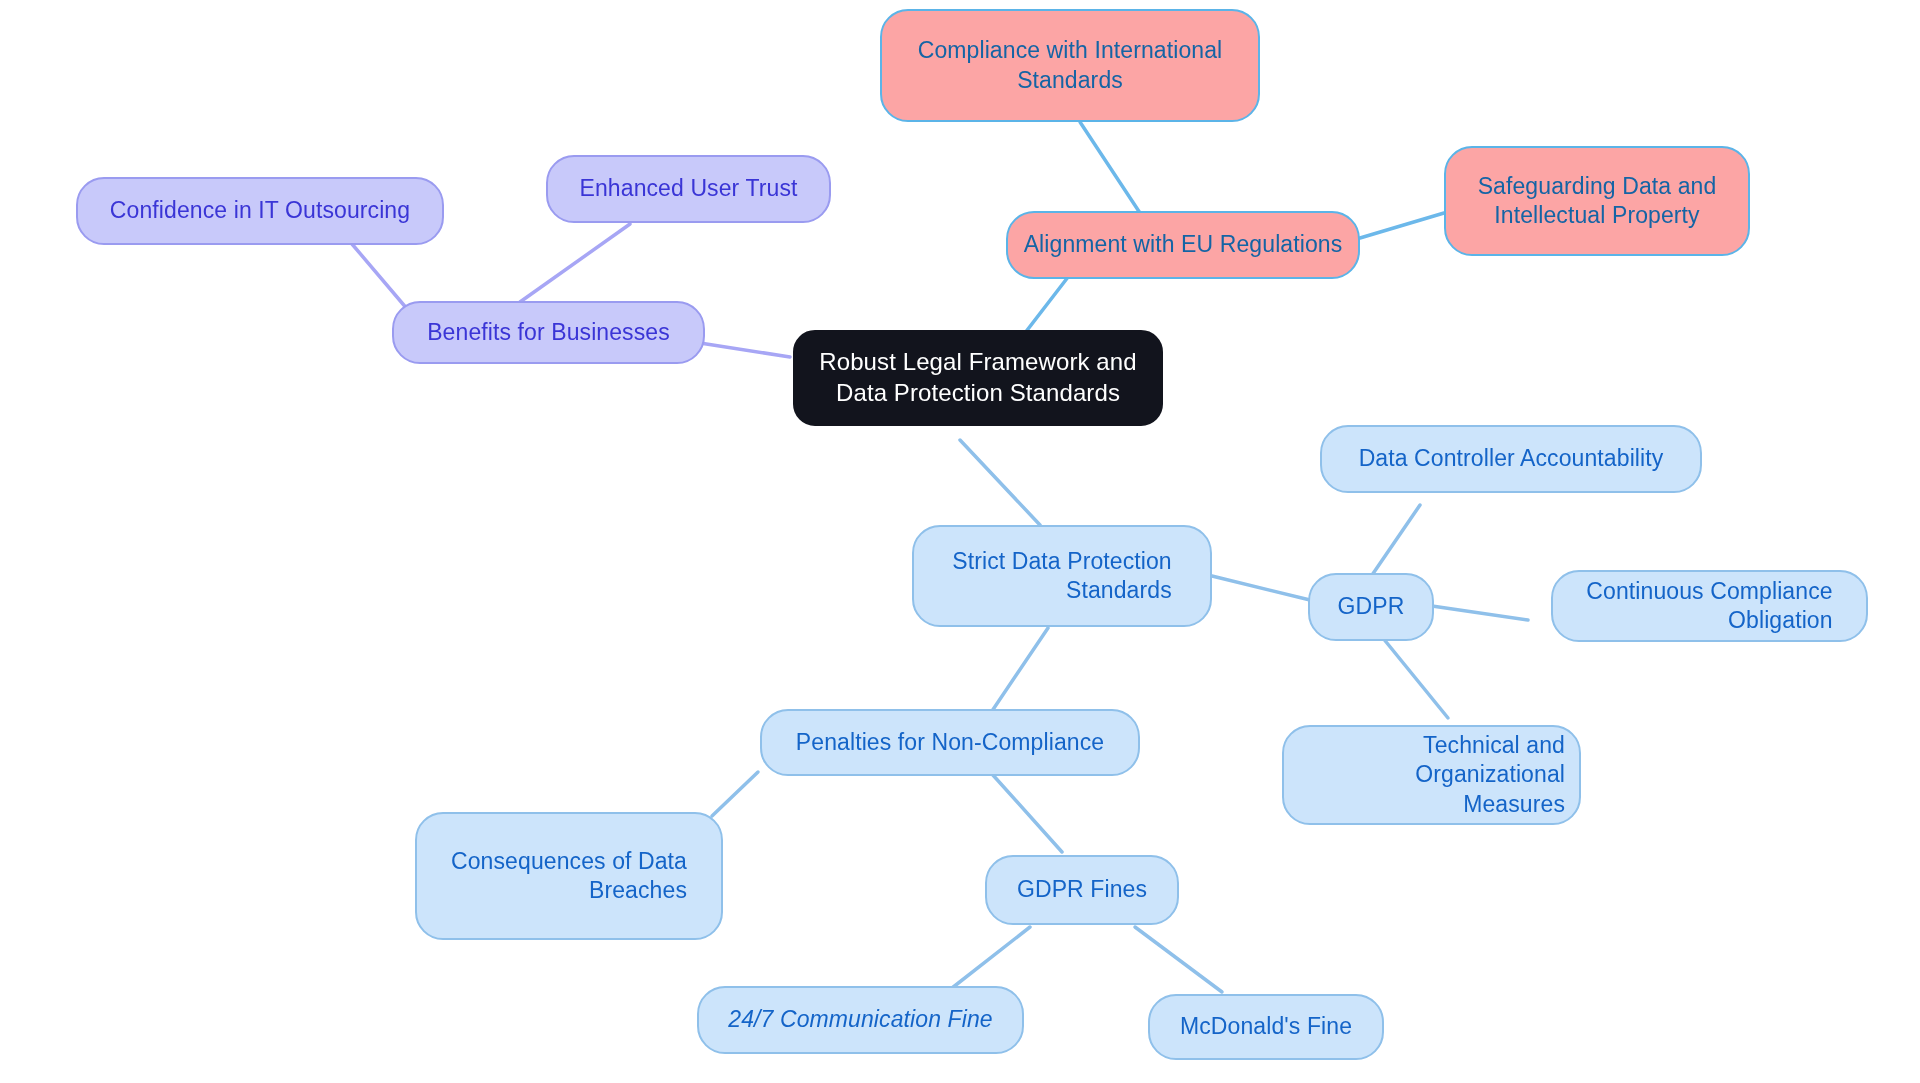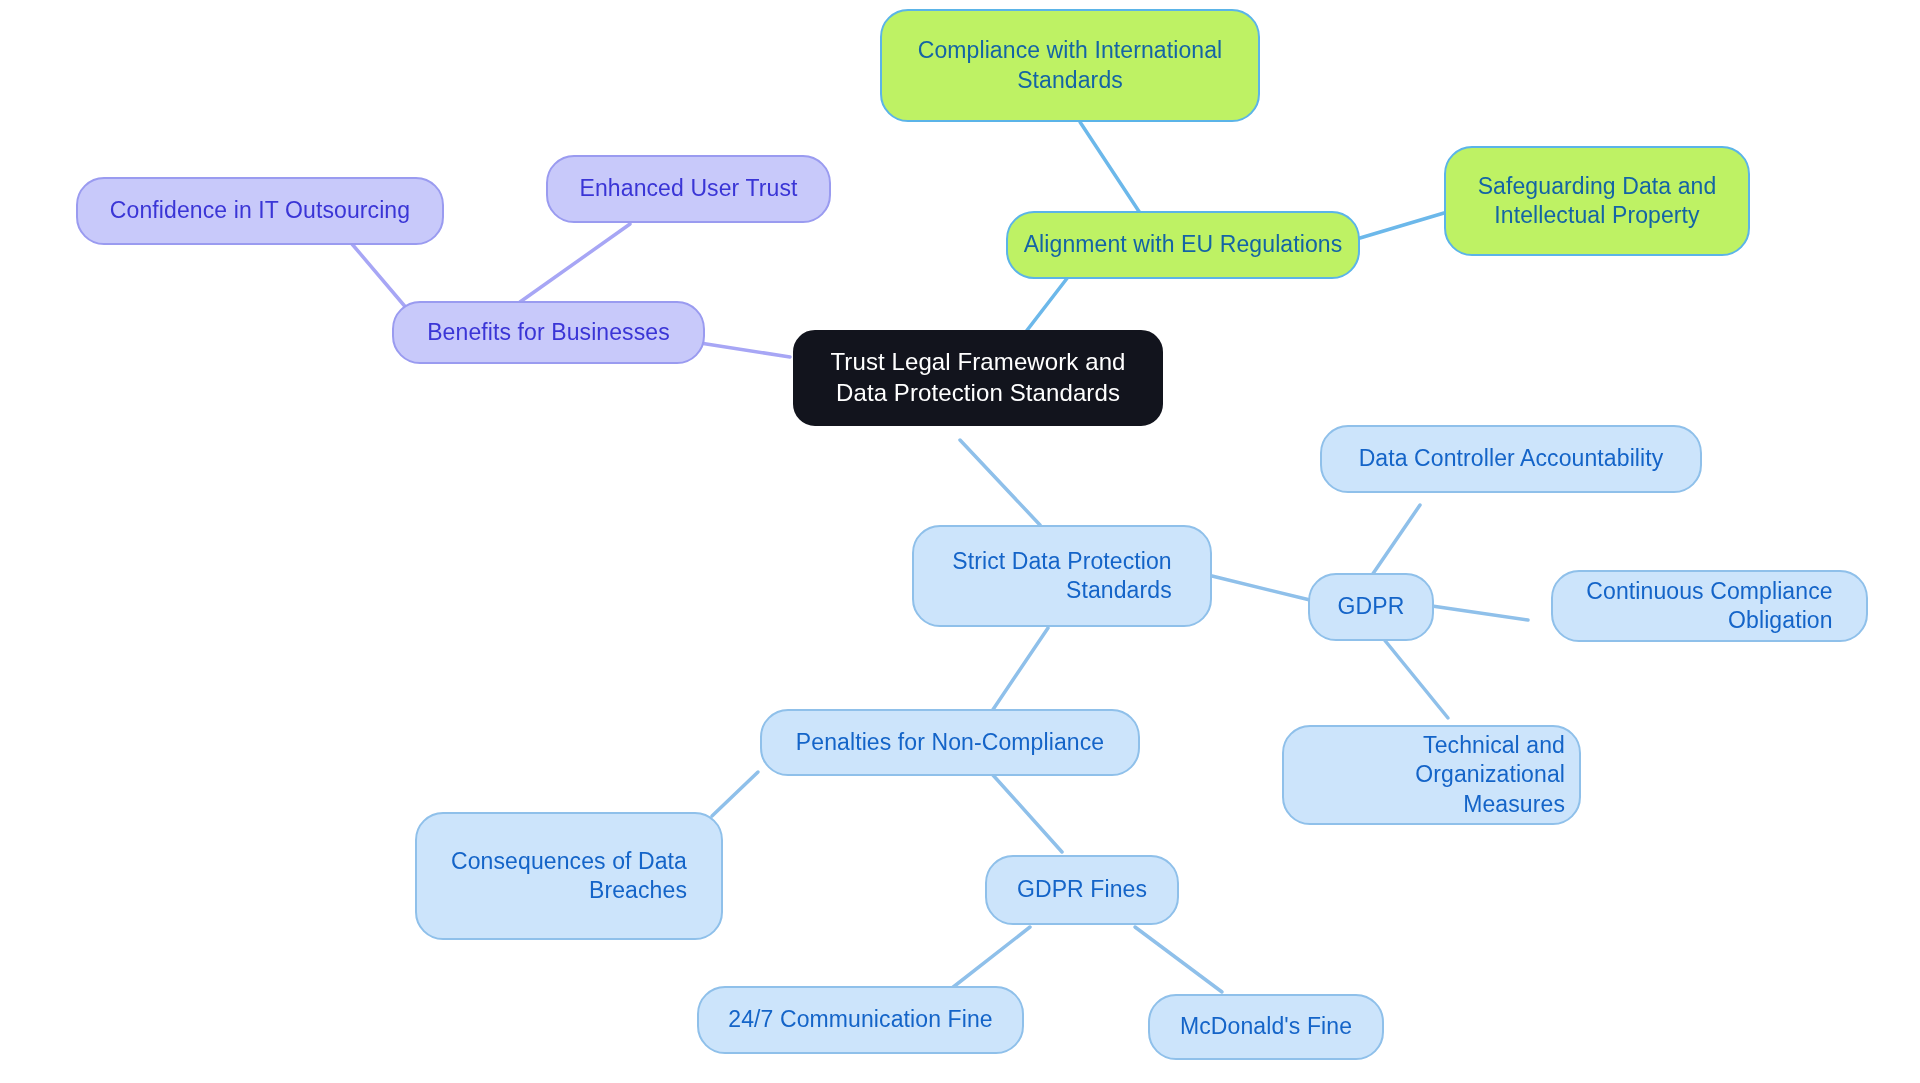--- a/index.html
+++ b/index.html
@@ -43,21 +43,21 @@
     padding: 6px 14px;
   }
   .node-root {
     background: #12141d;
     border-color: #12141d;
     color: #ffffff;
     font-size: 24px;
     border-radius: 22px;
   }
   .node-blue-dark {
-    background: #bef264;
+    background: #fca5a5;
     border-color: #5bb4e8;
     color: #1464a5;
     font-size: 23px;
   }
   .node-blue-light {
     background: #cce4fb;
     border-color: #8fc0ea;
     color: #1464c8;
     font-size: 23px;
     text-align: right;
@@ -103,21 +103,21 @@
     <line x1="758" y1="772" x2="712" y2="816" stroke="#8fc0ea" stroke-width="3.5" stroke-linecap="round"></line>
 
     <line x1="992" y1="774" x2="1062" y2="852" stroke="#8fc0ea" stroke-width="3.5" stroke-linecap="round"></line>
 
     <line x1="1030" y1="927" x2="952" y2="988" stroke="#8fc0ea" stroke-width="3.5" stroke-linecap="round"></line>
 
     <line x1="1135" y1="927" x2="1222" y2="992" stroke="#8fc0ea" stroke-width="3.5" stroke-linecap="round"></line>
   </svg>
 
   <div class="node node-root" style="left:793px; top:330px; width:370px; height:96px;">
-    <span>Trust Legal Framework and
+    <span>Robust Legal Framework and
 Data Protection Standards</span>
   </div>
 
   <div class="node node-blue-dark" style="left:1006px; top:211px; width:354px; height:68px;">
     <span>Alignment with EU Regulations</span>
   </div>
 
   <div class="node node-blue-dark" style="left:880px; top:9px; width:380px; height:113px;">
     <span>Compliance with International
 Standards</span>
@@ -169,21 +169,21 @@
 
   <div class="node node-blue-light" style="left:415px; top:812px; width:308px; height:128px;">
     <span>Consequences of Data
 Breaches</span>
   </div>
 
   <div class="node node-blue-light" style="left:985px; top:855px; width:194px; height:70px;">
     <span>GDPR Fines</span>
   </div>
 
-  <div class="node node-blue-light" style="left:697px; top:986px; width:327px; height:68px;">
+  <div class="node node-blue-light" style="left:697px; top:986px; width:327px; height:68px;font-style:italic;">
     <span>24/7 Communication Fine</span>
   </div>
 
   <div class="node node-blue-light" style="left:1148px; top:994px; width:236px; height:66px;">
     <span>McDonald's Fine</span>
   </div>
 
 </div>
 
 </body></html>

